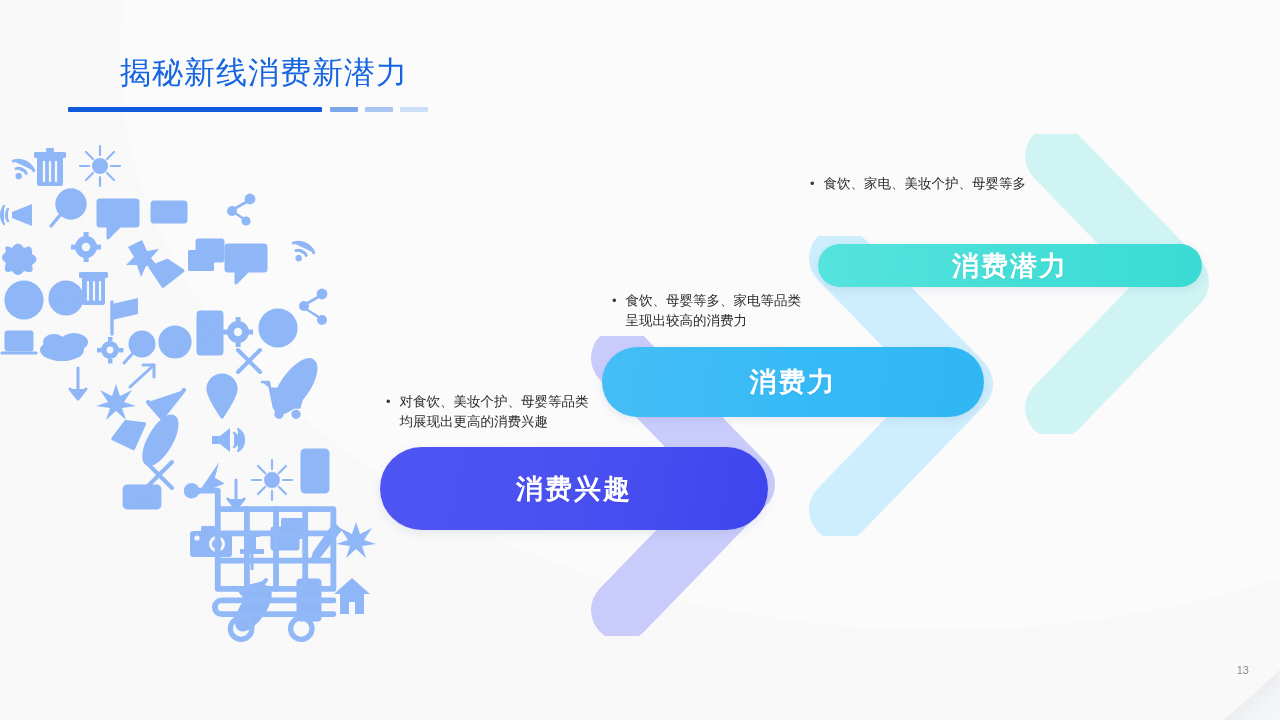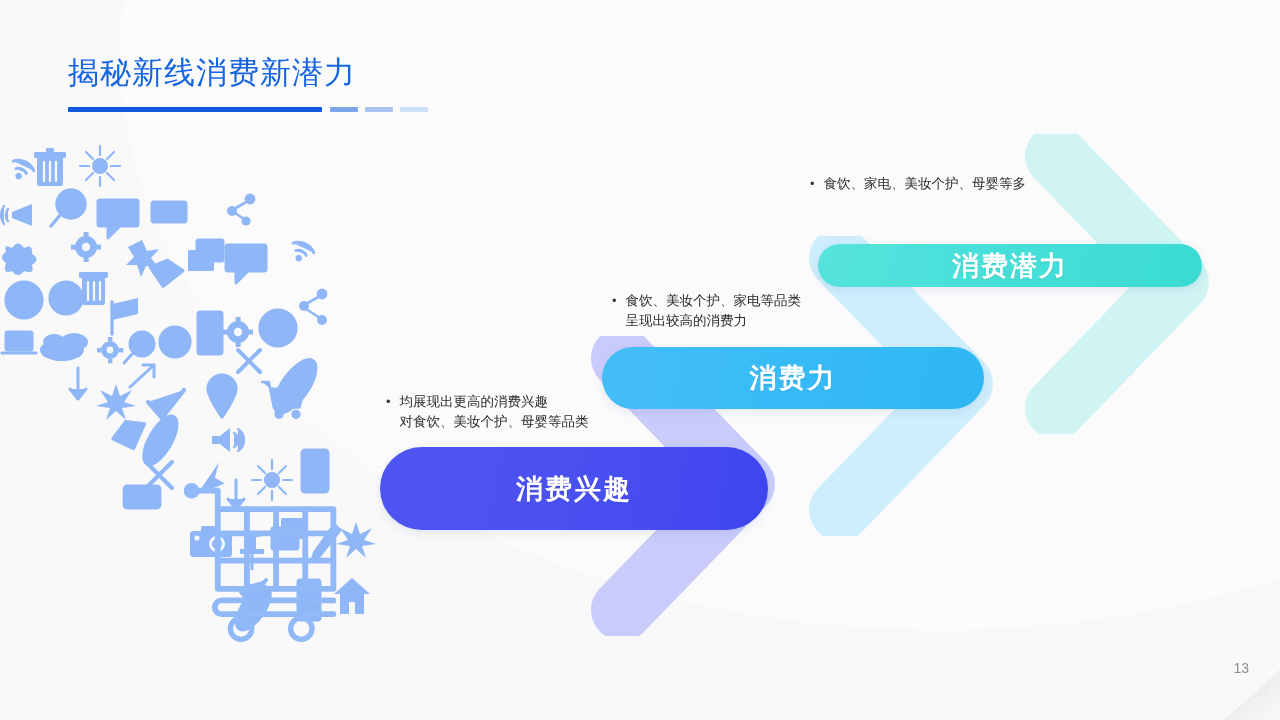--- a/index.html
+++ b/index.html
@@ -57,20 +57,21 @@
       repeating-linear-gradient(90deg, rgba(0,0,0,0.010) 0px, rgba(0,0,0,0.010) 1px, rgba(255,255,255,0) 1px, rgba(255,255,255,0) 2px);
     pointer-events: none;
   }
 
   
   .title-block {
     position: absolute;
     left: 68px;
     top: 52px;
     z-index: 20;
+    text-align: right;
   }
   .title-text {
     font-size: 31px;
     color: #1565e0;
     letter-spacing: 1px;
     font-weight: 400;
     white-space: nowrap;
     font-family: "Liberation Sans", "DejaVu Sans", sans-serif;
   }
   .title-underline {
@@ -129,21 +130,21 @@
     font-weight: bold;
     color: #ffffff;
     letter-spacing: 2px;
     text-shadow: 0 1px 2px rgba(0,0,0,0.07);
   }
   .pill.interest {
     left: 380px;  top: 447px;  width: 388px; height: 83px;
     background: linear-gradient(100deg, #4f55f2 0%, #4b51f0 46%, #3f45ee 100%);
   }
   .pill.power {
-    left: 602px;  top: 347px;  width: 382px; height: 62px;
+    left: 602px;  top: 347px;  width: 382px; height: 70px;
     background: linear-gradient(100deg, #46bdf6 0%, #37bbf6 48%, #2fb6f3 100%);
   }
   .pill.potential {
     left: 818px;  top: 244px;  width: 384px; height: 43px;
     background: linear-gradient(100deg, #56e3dd 0%, #46dfd8 48%, #3adbd4 100%);
   }
 
   
   .callout {
     position: absolute;
@@ -163,21 +164,21 @@
   .callout .lines span { display: block; }
   .callout.c-interest  { left: 386px; top: 392px; }
   .callout.c-power     { left: 612px; top: 291px; }
   .callout.c-potential { left: 810px; top: 174px; }
 
   
   .page-number {
     position: absolute;
     right: 31px;
     bottom: 44px;
-    font-size: 14px;
+    font-size: 11px;
     color: #8d8d8d;
     z-index: 25;
   }
 </style>
 </head>
 <body>
 
 <div id="slide">
 
   <div class="bg-ellipse-lower"></div>
@@ -578,28 +579,28 @@
   <div class="pill power">
     <span class="pill-label">消费力</span>
   </div>
   <div class="pill potential">
     <span class="pill-label">消费潜力</span>
   </div>
 
   <div class="callout c-interest">
     <span class="dot">•</span>
     <span class="lines">
+      <span>对食饮、美妆个护、母婴等品类</span>
       <span>均展现出更高的消费兴趣</span>
-      <span>对食饮、美妆个护、母婴等品类</span>
     </span>
   </div>
   <div class="callout c-power">
     <span class="dot">•</span>
     <span class="lines">
-      <span>食饮、美妆个护、家电等品类</span>
+      <span>食饮、母婴等多、家电等品类</span>
       <span>呈现出较高的消费力</span>
     </span>
   </div>
   <div class="callout c-potential">
     <span class="dot">•</span>
     <span class="lines">
       <span>食饮、家电、美妆个护、母婴等多</span>
     </span>
   </div>
 

